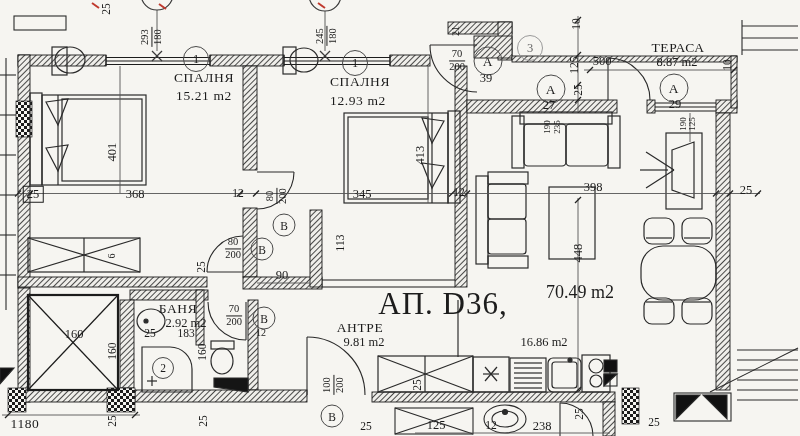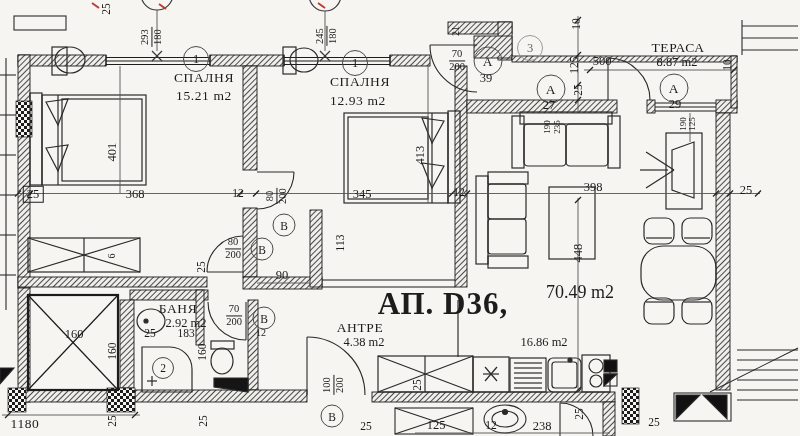--- a/index.html
+++ b/index.html
@@ -3,21 +3,21 @@
 <meta charset="utf-8">
 <style>
   html,body{margin:0;padding:0;background:#ddd;}
   .stage{position:relative;width:800px;height:436px;background:#f6f5f1;overflow:hidden;
          font-family:"Liberation Serif", serif;color:#1c1c1c;}
   .stage svg{position:absolute;left:0;top:0;}
   .t{position:absolute;transform:translate(-50%,-50%);white-space:nowrap;line-height:1;z-index:3;}
   .rot{transform:translate(-50%,-50%) rotate(-90deg);}
   .s9{font-size:9px}.s10{font-size:10px}.s11{font-size:11.5px}.s12{font-size:12.5px}
   .s13{font-size:13.5px;letter-spacing:.6px}.s15{font-size:18px}
-  .s30{font-size:31px;font-weight:700;letter-spacing:1px}
+  .s30{font-size:31px;font-weight:400;letter-spacing:1px}
   .frac{font-size:10.5px;text-align:center;line-height:1.15;}
   .frac .fr-top{display:block;border-bottom:1px solid #1c1c1c;padding:0 2px;}
   .frac .fr-bot{display:block;}
   .circ{position:absolute;transform:translate(-50%,-50%);border:1.3px solid #4a4a4a;border-radius:50%;
         display:flex;align-items:center;justify-content:center;z-index:3;background:transparent;}
   .circ.gray{border-color:#9a9a9a;color:#666;}
   .boxed{border:1px solid #1c1c1c;padding:1px 3px;}
 </style>
 </head>
 <body>
@@ -314,21 +314,21 @@
 <div class="t s13" style="left:678px;top:48px">ТЕРАСА</div>
 <div class="t s12" style="left:677px;top:62px">8.87 m2</div>
 
 <div class="t s13" style="left:178px;top:309px">БАНЯ</div>
 <div class="t s12" style="left:186px;top:323px">2.92 m2</div>
 <div class="circ s11" style="left:163px;top:368px;width:20px;height:20px">
       <span>2</span>
     </div>
 
 <div class="t s13" style="left:360px;top:328px">АНТРЕ</div>
-<div class="t s12" style="left:364px;top:342px">4.38 m2</div>
+<div class="t s12" style="left:364px;top:342px">9.81 m2</div>
 
 <div class="t s30" style="left:443px;top:303px">АП. D36,</div>
 <div class="t s15" style="left:580px;top:292px">70.49 m2</div>
 
 <div class="circ s13" style="left:488px;top:61px;width:27px;height:27px">
       <span>А</span>
     </div>
 <div class="t s12" style="left:486px;top:78px">39</div>
 <div class="circ s13" style="left:551px;top:89px;width:27px;height:27px">
       <span>А</span>

